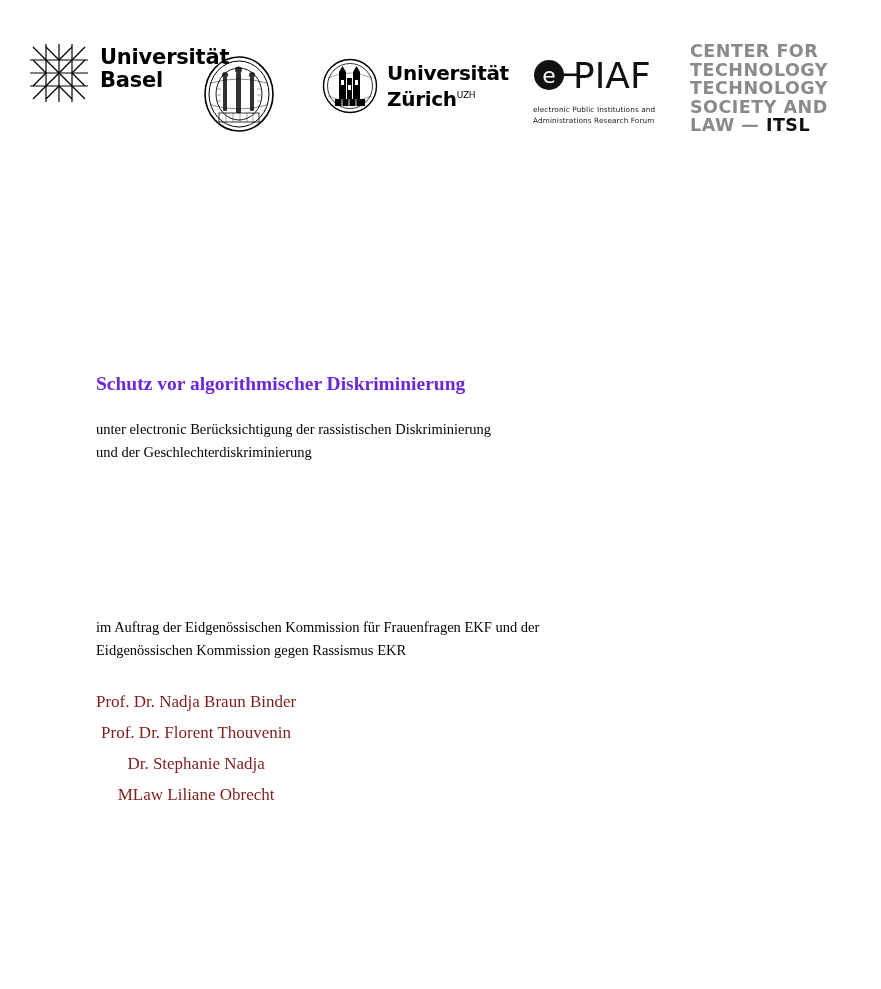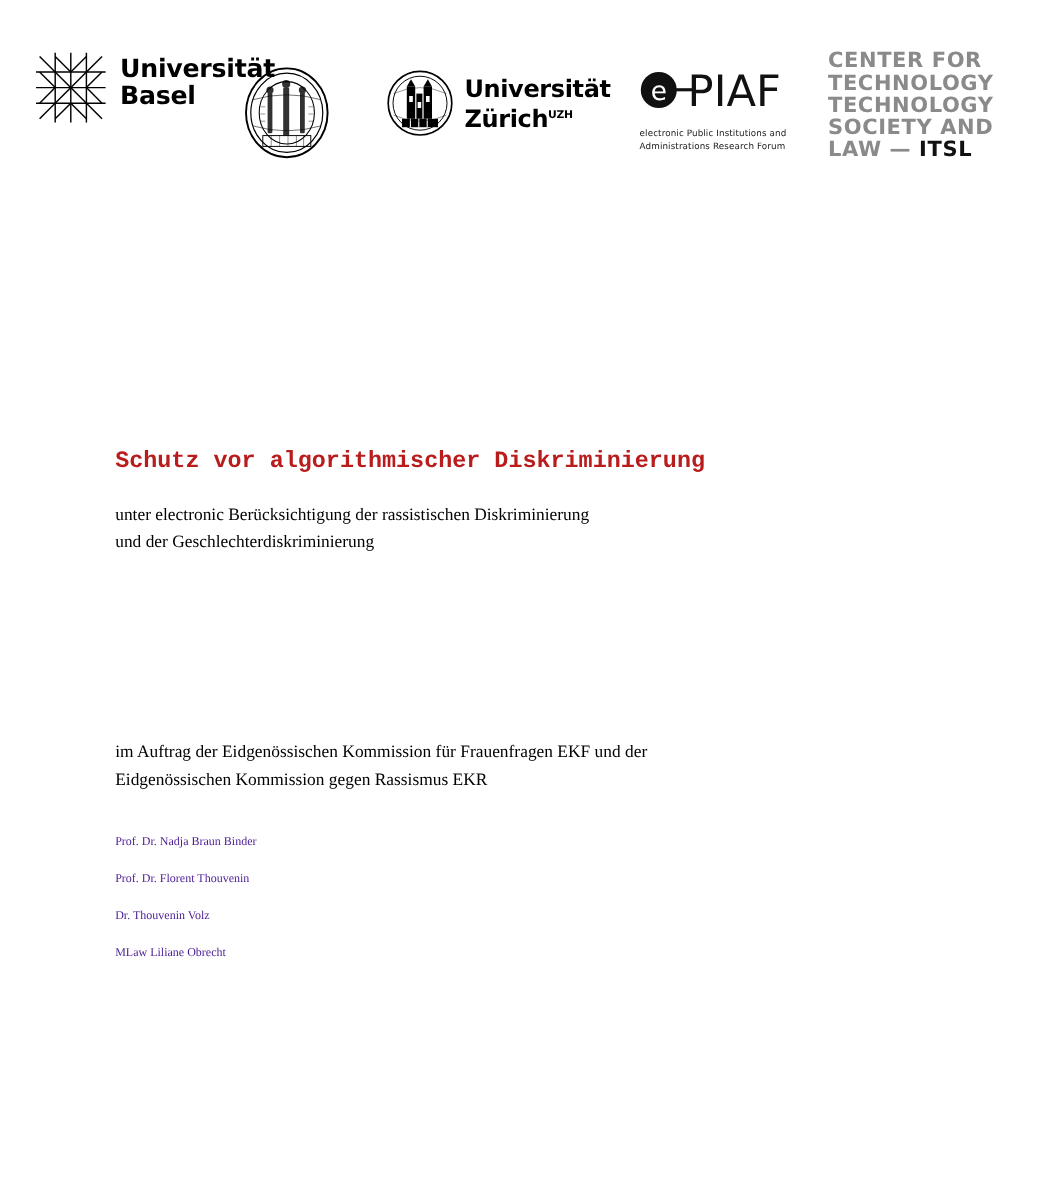--- a/index.html
+++ b/index.html
@@ -68,21 +68,21 @@
     font-family: "DejaVu Sans", sans-serif;
     font-weight: 700;
     font-size: 20px;
     line-height: 22px;
     color: #000;
     letter-spacing: -0.3px;
   }
   .uzh-sup {
     font-size: 9px;
     vertical-align: super;
-    font-weight: 700;
+    font-weight: 400;
   }
 
   
   #logo-epiaf { left: 533px; top: 52px; }
   .epiaf-mark { height: 44px; width: 122px; }
   .epiaf-sub {
     margin-top: 5px;
     font-family: "DejaVu Sans", sans-serif;
     font-size: 7.3px;
     line-height: 10.5px;
@@ -100,25 +100,25 @@
     line-height: 18.5px;
     color: #8a8a8a;
     letter-spacing: 0.5px;
     white-space: nowrap;
   }
   .itsl-strong { color: #111111; }
 
   
   .title-block { position: absolute; left: 96px; top: 371px; }
   .doc-title {
-    font-family: Liberation Mono, monospace;
+    font-family: Liberation Serif, serif;
     font-weight: 700;
     font-size: 19.5px;
     line-height: 26px;
-    color: #b91c1c;
+    color: #6d28d9;
     margin: 0;
   }
   .doc-subtitle {
     margin: 0;
     padding-top: 21px;
     font-family: "Liberation Serif", serif;
     font-size: 14.5px;
     line-height: 23px;
     color: #000;
   }
@@ -130,24 +130,25 @@
     font-size: 14.5px;
     line-height: 23px;
     color: #000;
     margin: 0;
   }
 
   
   .authors-block { position: absolute; left: 96px; top: 686px; }
   .author-line {
     font-family: "Liberation Serif", serif;
-    font-size: 10px;
+    font-size: 17px;
     line-height: 31px;
-    color: #4c1d95;
-    margin: 0;
+    color: #7f1d1d;
+    margin: 0;
+    text-align: center;
   }
 </style>
 </head>
 <body>
 
 <div class="page">
 
   <div class="logo-bar">
 
     <div class="logo" id="logo-basel">
@@ -280,17 +281,17 @@
   </div>
 
   <div class="commission-block">
     <p class="commission-line">im Auftrag der Eidgenössischen Kommission für Frauenfragen EKF und der</p>
     <p class="commission-line">Eidgenössischen Kommission gegen Rassismus EKR</p>
   </div>
 
   <div class="authors-block">
     <p class="author-line">Prof. Dr. Nadja Braun Binder</p>
     <p class="author-line">Prof. Dr. Florent Thouvenin</p>
-    <p class="author-line">Dr. Thouvenin Volz</p>
+    <p class="author-line">Dr. Stephanie Nadja</p>
     <p class="author-line">MLaw Liliane Obrecht</p>
   </div>
 
 </div>
 
 </body></html>

